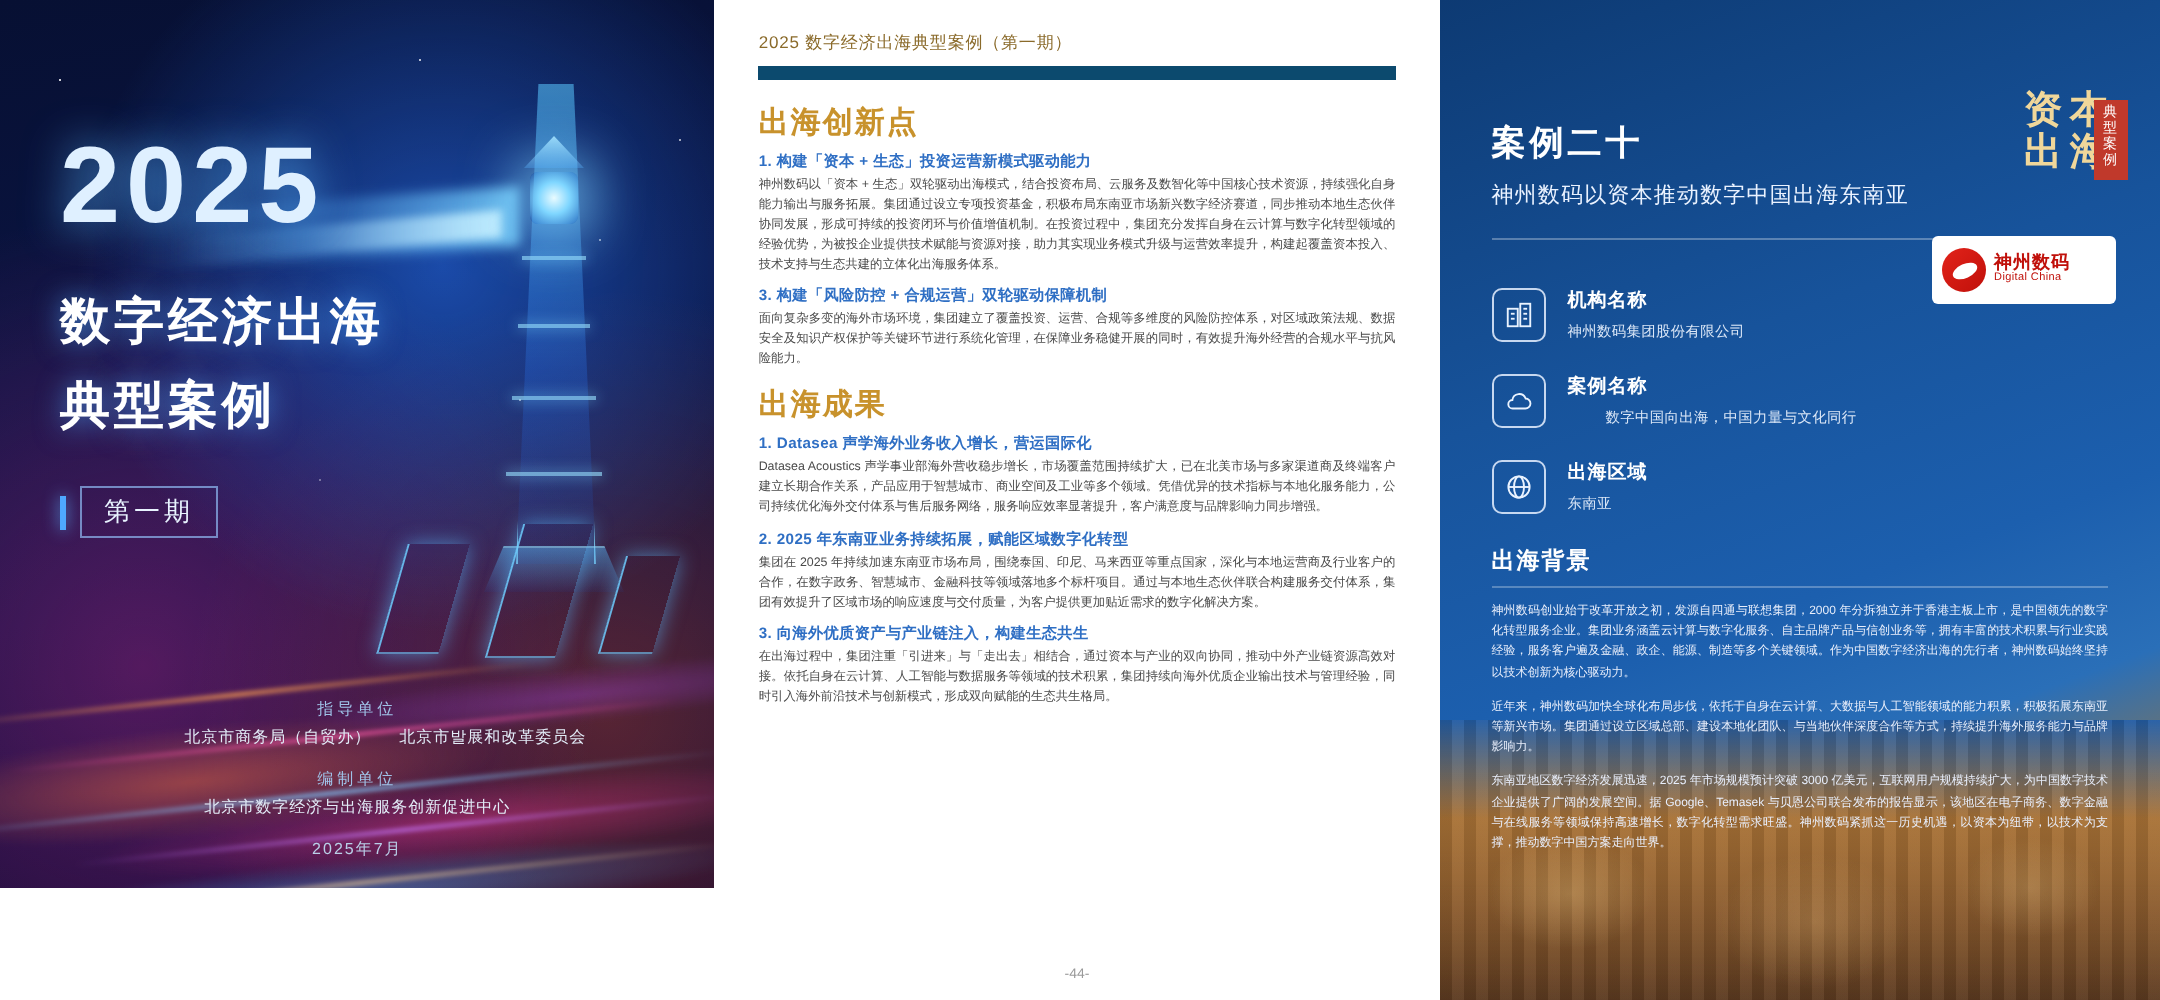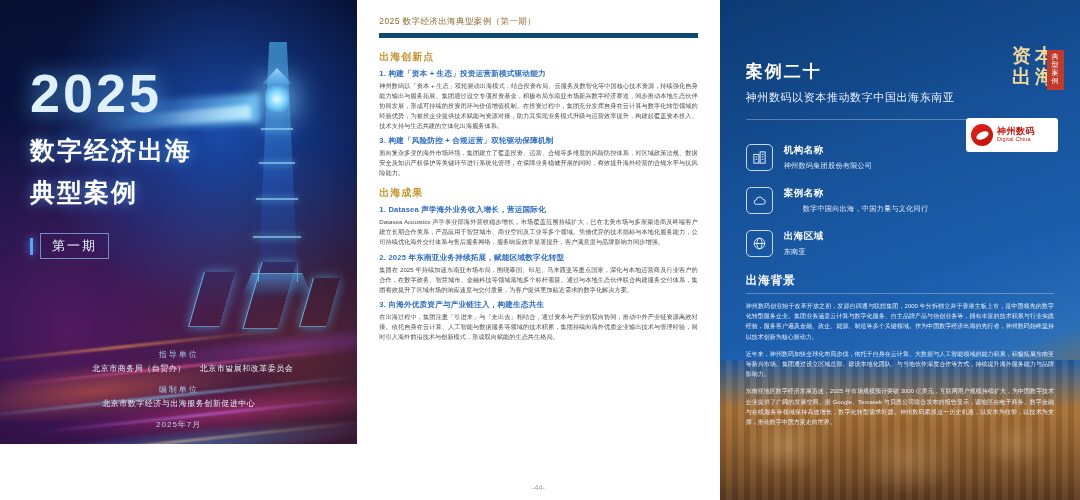--- a/index.html
+++ b/index.html
@@ -163,21 +163,21 @@
   }
   .cover-year {
     font-size: 54px;
     font-weight: bold;
     letter-spacing: 3px;
     color: #dff0ff;
     text-shadow: 0 0 22px rgba(90,180,255,0.85);
     line-height: 1;
   }
   .cover-title1 {
-    margin-top: 14px;
+    margin-top: 24px;
     font-size: 25px;
     font-weight: bold;
     letter-spacing: 2px;
     color: #ffffff;
     text-shadow: 0 0 14px rgba(80,170,255,0.7);
   }
   .cover-title2 {
     margin-top: 9px;
     font-size: 25px;
     font-weight: bold;
@@ -223,29 +223,29 @@
     position: relative;
     width: 359px;
     height: 500px;
     background: #ffffff;
     padding: 0;
     overflow: hidden;
   }
   .tp-header {
     margin: 16px 20px 0 20px;
     padding-bottom: 5px;
-    border-bottom: 5px solid #0c4a6e;
+    border-bottom: 7px solid #0c4a6e;
     font-size: 8.5px;
     color: #8a6a2a;
     letter-spacing: 0.4px;
   }
   .tp-body { padding: 10px 20px 0 20px; }
   .tp-section-title {
     color: #c8922c;
-    font-size: 10px;
+    font-size: 15px;
     font-weight: bold;
     letter-spacing: 1px;
     margin: 8px 0 5px 0;
   }
   .tp-section-title.first { margin-top: 2px; }
   .tp-sub {
     color: #2f6fc4;
     font-size: 7.6px;
     font-weight: bold;
     margin: 5px 0 2px 0;

